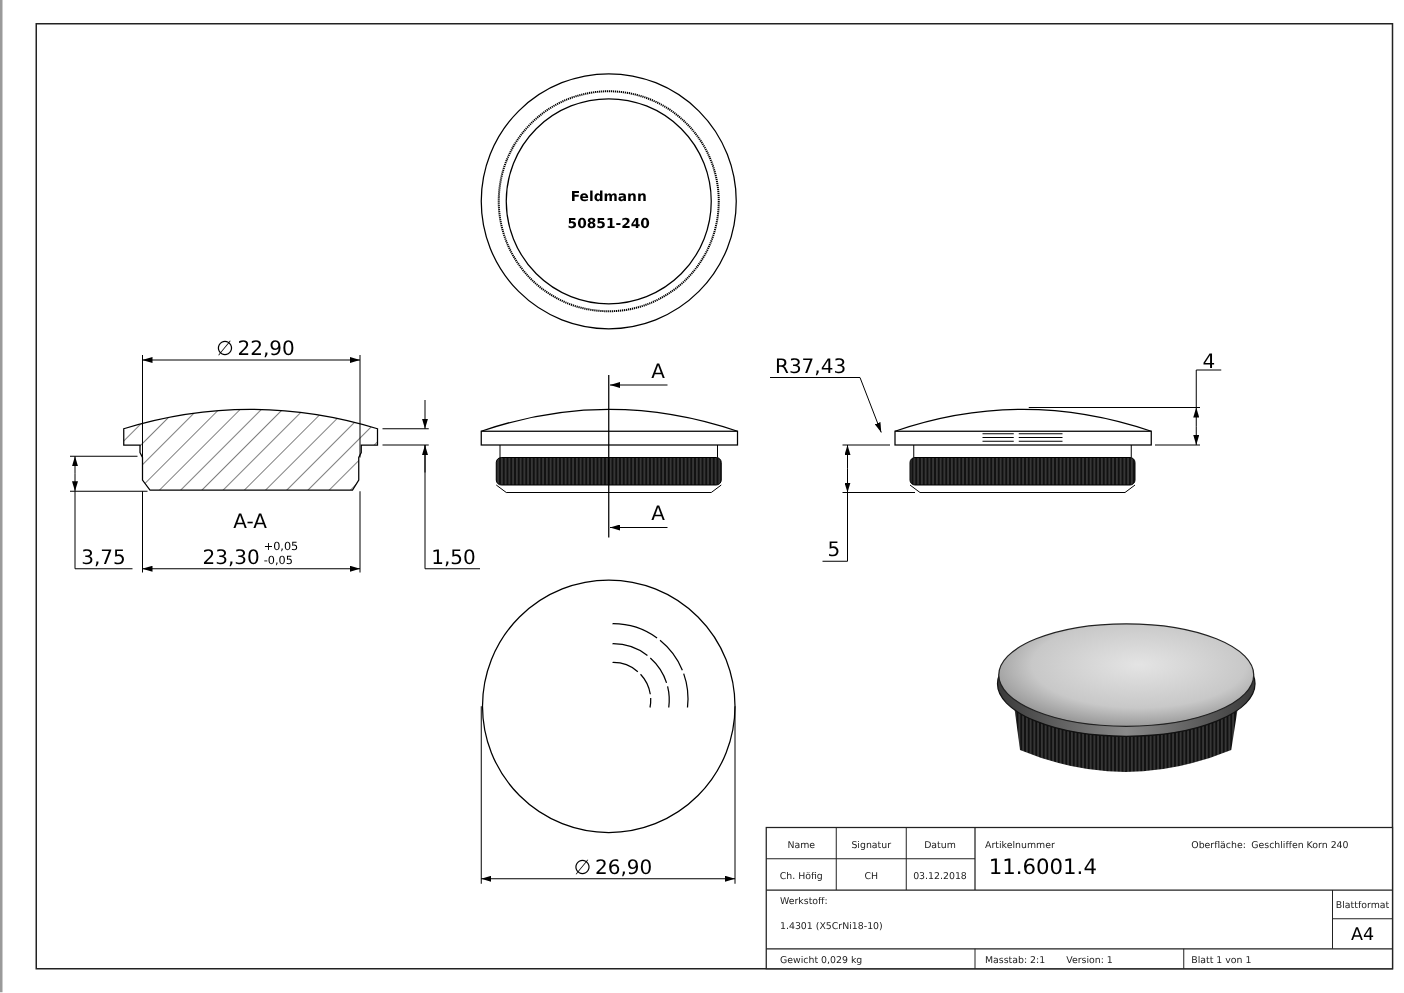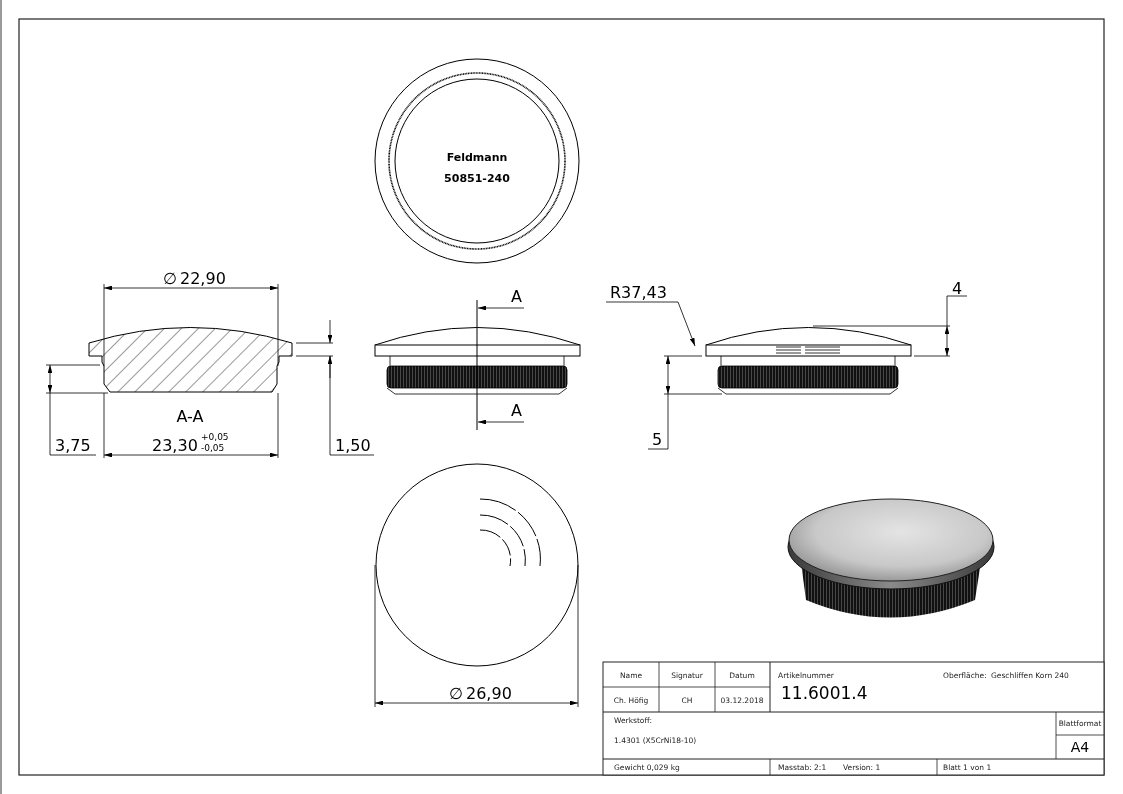--- a/index.html
+++ b/index.html
@@ -1,17 +1,17 @@
 <!DOCTYPE html>
 <html><head>
 <meta charset="utf-8">
 <style>
   html, body { margin:0; padding:0; background:#ffffff; }
   body { width:1123px; height:794px; position:relative; overflow:hidden; font-family:"Liberation Sans", sans-serif; }
-  #sheet { position:absolute; left:0; top:0; width:1089px; height:794px; }
+  #sheet { position:absolute; left:0; top:0; width:1089px; height:794px;padding-left:10px; }
   .edge { position:absolute; left:0; top:0; width:2px; height:794px; background:#9a9a9a; }
   svg text { font-family:"DejaVu Sans", sans-serif; fill:#000; }
   .dim { font-size:16px; }
   .tol { font-size:9px; }
   .tb { font-size:7.5px; fill:#222; }
   .tb-big { font-size:17px; }
   .tb-a4 { font-size:14px; }
   .logo { font-size:11px; font-weight:bold; }
 </style>
 </head>

